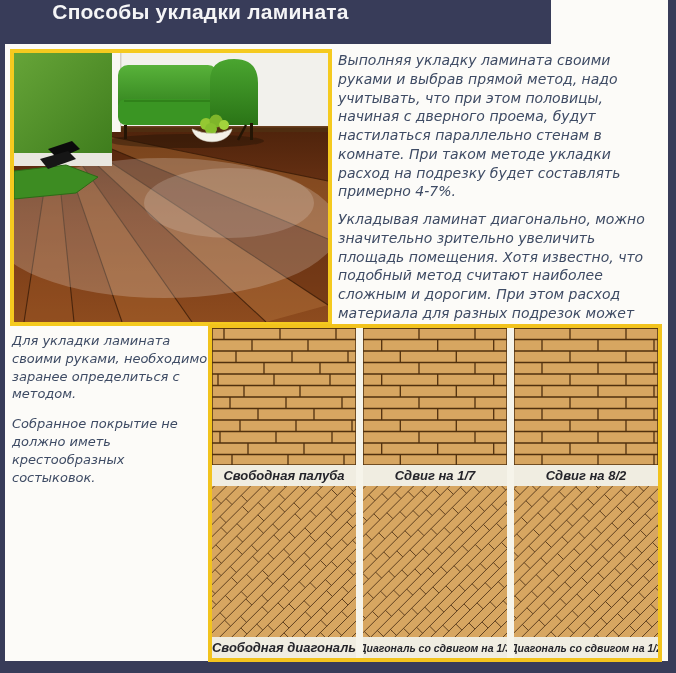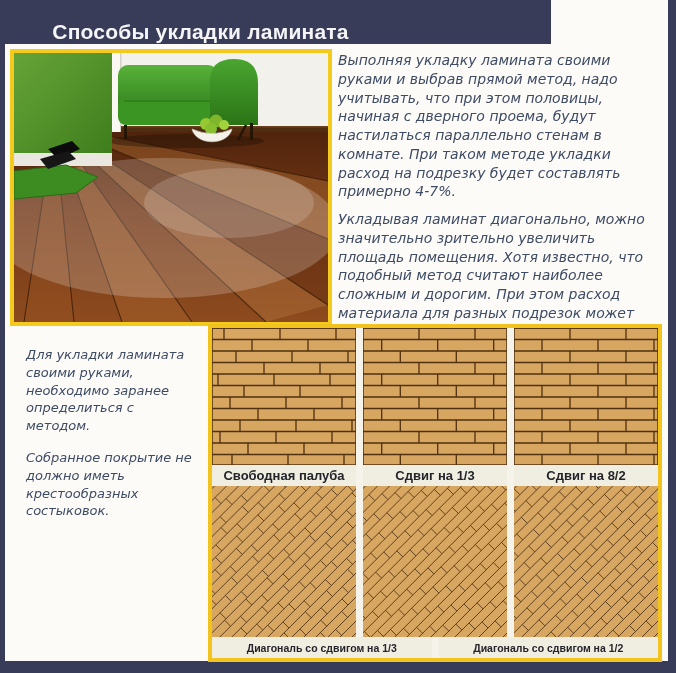--- a/index.html
+++ b/index.html
@@ -7,21 +7,21 @@
     position:relative; width:676px; height:673px; overflow:hidden;
     background:#383c59;
     font-family:"DejaVu Sans","Liberation Sans",sans-serif;
   }
   .content{
     position:absolute; left:5px; top:0; width:663px; height:661px;
     background:#fcfbf8;
   }
   .header-bar{
     position:absolute; left:0; top:0; width:551px; height:44px;
-    background:#383c59; display:flex; align-items:flex-end; justify-content:center;
+    background:#383c59; display:flex; align-items:flex-start; justify-content:center;
     z-index:3;
   }
   .header-bar h1{
     margin:0; padding:0 150px 0 0; color:#f5f5f7; font-size:21px; font-weight:700;
     font-family:"Liberation Sans","DejaVu Sans",sans-serif; letter-spacing:0.2px;
   }
   .photo-frame{
     position:absolute; left:10px; top:49px; width:322px; height:277px;
     border:4px solid #f5ca1f; box-sizing:border-box; background:#f2f1ec; z-index:2;
   }
@@ -29,37 +29,37 @@
   .intro-text{
     position:absolute; left:338px; top:51px; width:328px; z-index:2;
     font-style:italic; color:#3e4b64; font-size:14px; line-height:1.34;
   }
   .intro-text p{margin:0;}
   .intro-text p + p{margin-top:9px;}
   .side-text{
     position:absolute; left:12px; top:332px; width:198px; z-index:2;
     font-style:italic; color:#3e4b64; font-size:13px; line-height:1.37;
   }
-  .side-text p{margin:14px;}
+  .side-text p{margin:0;}
   .side-text p + p{margin-top:12px;}
   .diagram-box{
     position:absolute; left:208px; top:324px; width:454px; height:338px;
     border:4px solid #f2c31d; box-sizing:border-box; background:#f6f4ea; z-index:2;
     display:flex; flex-direction:column;
   }
   .tiles-row{display:flex; gap:7px;}
   .tiles-row .pattern{width:144px; height:100%; overflow:hidden;}
   .row-deck{height:137px;}
   .row-diag{height:151px;}
   .captions-row{
     display:flex; gap:7px; height:21px;
   }
   .captions-row .caption{
     flex:1; background:#f0ede1; display:flex; align-items:center; justify-content:center;
-    font-weight:700; color:#24242a;
+    font-style:italic; font-weight:700; color:#24242a;
     font-family:"Liberation Sans","DejaVu Sans",sans-serif;
     font-size:13px; white-space:nowrap; overflow:hidden;
   }
   .captions-row .caption.small{font-size:10.5px;}
 </style>
 </head>
 <body>
 
 <div class="canvas">
   <div class="content"></div>
@@ -168,21 +168,21 @@
             <rect width="144" height="137" fill="#d7a661" stroke="#50300e" stroke-width="1.5"></rect>
             <path d="M0 0.0H144M0 11.5H144M0 23.0H144M0 34.5H144M0 46.0H144M0 57.5H144M0 69.0H144M0 80.5H144M0 92.0H144M0 103.5H144M0 115.0H144M0 126.5H144M0 138.0H144M56.0 0.0v11.5M112.0 0.0v11.5M18.7 11.5v11.5M74.7 11.5v11.5M130.7 11.5v11.5M37.3 23.0v11.5M93.3 23.0v11.5M56.0 34.5v11.5M112.0 34.5v11.5M18.7 46.0v11.5M74.7 46.0v11.5M130.7 46.0v11.5M37.3 57.5v11.5M93.3 57.5v11.5M56.0 69.0v11.5M112.0 69.0v11.5M18.7 80.5v11.5M74.7 80.5v11.5M130.7 80.5v11.5M37.3 92.0v11.5M93.3 92.0v11.5M56.0 103.5v11.5M112.0 103.5v11.5M18.7 115.0v11.5M74.7 115.0v11.5M130.7 115.0v11.5M37.3 126.5v11.5M93.3 126.5v11.5" stroke="#50300e" stroke-width="1.3" fill="none"></path>
           </svg></div>
       <div class="pattern"><svg width="144" height="137" viewBox="0 0 144 137">
             <rect width="144" height="137" fill="#d7a661" stroke="#50300e" stroke-width="1.5"></rect>
             <path d="M0 0.0H144M0 11.5H144M0 23.0H144M0 34.5H144M0 46.0H144M0 57.5H144M0 69.0H144M0 80.5H144M0 92.0H144M0 103.5H144M0 115.0H144M0 126.5H144M0 138.0H144M56.0 0.0v11.5M112.0 0.0v11.5M28.0 11.5v11.5M84.0 11.5v11.5M140.0 11.5v11.5M56.0 23.0v11.5M112.0 23.0v11.5M28.0 34.5v11.5M84.0 34.5v11.5M140.0 34.5v11.5M56.0 46.0v11.5M112.0 46.0v11.5M28.0 57.5v11.5M84.0 57.5v11.5M140.0 57.5v11.5M56.0 69.0v11.5M112.0 69.0v11.5M28.0 80.5v11.5M84.0 80.5v11.5M140.0 80.5v11.5M56.0 92.0v11.5M112.0 92.0v11.5M28.0 103.5v11.5M84.0 103.5v11.5M140.0 103.5v11.5M56.0 115.0v11.5M112.0 115.0v11.5M28.0 126.5v11.5M84.0 126.5v11.5M140.0 126.5v11.5" stroke="#50300e" stroke-width="1.3" fill="none"></path>
           </svg></div>
     </div>
     <div class="captions-row">
       <div class="caption">Свободная палуба</div>
-      <div class="caption">Сдвиг на 1/3</div>
+      <div class="caption">Сдвиг на 1/7</div>
       <div class="caption">Сдвиг на 8/2</div>
     </div>
     <div class="tiles-row row-diag">
       <div class="pattern"><svg width="144" height="151" viewBox="0 0 144 151">
             <rect width="144" height="151" fill="#d7a661"></rect>
             <g transform="translate(72 75.5) rotate(-45) translate(-119.5 -119.5)">
               <path d="M0 0.0H239M0 8.5H239M0 17.0H239M0 25.5H239M0 34.0H239M0 42.5H239M0 51.0H239M0 59.5H239M0 68.0H239M0 76.5H239M0 85.0H239M0 93.5H239M0 102.0H239M0 110.5H239M0 119.0H239M0 127.5H239M0 136.0H239M0 144.5H239M0 153.0H239M0 161.5H239M0 170.0H239M0 178.5H239M0 187.0H239M0 195.5H239M0 204.0H239M0 212.5H239M0 221.0H239M0 229.5H239M0 238.0H239M0 246.5H239M6.0 0.0v8.5M36.0 0.0v8.5M66.0 0.0v8.5M96.0 0.0v8.5M126.0 0.0v8.5M156.0 0.0v8.5M186.0 0.0v8.5M216.0 0.0v8.5M20.0 8.5v8.5M50.0 8.5v8.5M80.0 8.5v8.5M110.0 8.5v8.5M140.0 8.5v8.5M170.0 8.5v8.5M200.0 8.5v8.5M230.0 8.5v8.5M12.0 17.0v8.5M42.0 17.0v8.5M72.0 17.0v8.5M102.0 17.0v8.5M132.0 17.0v8.5M162.0 17.0v8.5M192.0 17.0v8.5M222.0 17.0v8.5M26.0 25.5v8.5M56.0 25.5v8.5M86.0 25.5v8.5M116.0 25.5v8.5M146.0 25.5v8.5M176.0 25.5v8.5M206.0 25.5v8.5M236.0 25.5v8.5M3.0 34.0v8.5M33.0 34.0v8.5M63.0 34.0v8.5M93.0 34.0v8.5M123.0 34.0v8.5M153.0 34.0v8.5M183.0 34.0v8.5M213.0 34.0v8.5M16.0 42.5v8.5M46.0 42.5v8.5M76.0 42.5v8.5M106.0 42.5v8.5M136.0 42.5v8.5M166.0 42.5v8.5M196.0 42.5v8.5M226.0 42.5v8.5M9.0 51.0v8.5M39.0 51.0v8.5M69.0 51.0v8.5M99.0 51.0v8.5M129.0 51.0v8.5M159.0 51.0v8.5M189.0 51.0v8.5M219.0 51.0v8.5M23.0 59.5v8.5M53.0 59.5v8.5M83.0 59.5v8.5M113.0 59.5v8.5M143.0 59.5v8.5M173.0 59.5v8.5M203.0 59.5v8.5M233.0 59.5v8.5M14.0 68.0v8.5M44.0 68.0v8.5M74.0 68.0v8.5M104.0 68.0v8.5M134.0 68.0v8.5M164.0 68.0v8.5M194.0 68.0v8.5M224.0 68.0v8.5M5.0 76.5v8.5M35.0 76.5v8.5M65.0 76.5v8.5M95.0 76.5v8.5M125.0 76.5v8.5M155.0 76.5v8.5M185.0 76.5v8.5M215.0 76.5v8.5M18.0 85.0v8.5M48.0 85.0v8.5M78.0 85.0v8.5M108.0 85.0v8.5M138.0 85.0v8.5M168.0 85.0v8.5M198.0 85.0v8.5M228.0 85.0v8.5M11.0 93.5v8.5M41.0 93.5v8.5M71.0 93.5v8.5M101.0 93.5v8.5M131.0 93.5v8.5M161.0 93.5v8.5M191.0 93.5v8.5M221.0 93.5v8.5M24.0 102.0v8.5M54.0 102.0v8.5M84.0 102.0v8.5M114.0 102.0v8.5M144.0 102.0v8.5M174.0 102.0v8.5M204.0 102.0v8.5M234.0 102.0v8.5M8.0 110.5v8.5M38.0 110.5v8.5M68.0 110.5v8.5M98.0 110.5v8.5M128.0 110.5v8.5M158.0 110.5v8.5M188.0 110.5v8.5M218.0 110.5v8.5M6.0 119.0v8.5M36.0 119.0v8.5M66.0 119.0v8.5M96.0 119.0v8.5M126.0 119.0v8.5M156.0 119.0v8.5M186.0 119.0v8.5M216.0 119.0v8.5M20.0 127.5v8.5M50.0 127.5v8.5M80.0 127.5v8.5M110.0 127.5v8.5M140.0 127.5v8.5M170.0 127.5v8.5M200.0 127.5v8.5M230.0 127.5v8.5M12.0 136.0v8.5M42.0 136.0v8.5M72.0 136.0v8.5M102.0 136.0v8.5M132.0 136.0v8.5M162.0 136.0v8.5M192.0 136.0v8.5M222.0 136.0v8.5M26.0 144.5v8.5M56.0 144.5v8.5M86.0 144.5v8.5M116.0 144.5v8.5M146.0 144.5v8.5M176.0 144.5v8.5M206.0 144.5v8.5M236.0 144.5v8.5M3.0 153.0v8.5M33.0 153.0v8.5M63.0 153.0v8.5M93.0 153.0v8.5M123.0 153.0v8.5M153.0 153.0v8.5M183.0 153.0v8.5M213.0 153.0v8.5M16.0 161.5v8.5M46.0 161.5v8.5M76.0 161.5v8.5M106.0 161.5v8.5M136.0 161.5v8.5M166.0 161.5v8.5M196.0 161.5v8.5M226.0 161.5v8.5M9.0 170.0v8.5M39.0 170.0v8.5M69.0 170.0v8.5M99.0 170.0v8.5M129.0 170.0v8.5M159.0 170.0v8.5M189.0 170.0v8.5M219.0 170.0v8.5M23.0 178.5v8.5M53.0 178.5v8.5M83.0 178.5v8.5M113.0 178.5v8.5M143.0 178.5v8.5M173.0 178.5v8.5M203.0 178.5v8.5M233.0 178.5v8.5M14.0 187.0v8.5M44.0 187.0v8.5M74.0 187.0v8.5M104.0 187.0v8.5M134.0 187.0v8.5M164.0 187.0v8.5M194.0 187.0v8.5M224.0 187.0v8.5M5.0 195.5v8.5M35.0 195.5v8.5M65.0 195.5v8.5M95.0 195.5v8.5M125.0 195.5v8.5M155.0 195.5v8.5M185.0 195.5v8.5M215.0 195.5v8.5M18.0 204.0v8.5M48.0 204.0v8.5M78.0 204.0v8.5M108.0 204.0v8.5M138.0 204.0v8.5M168.0 204.0v8.5M198.0 204.0v8.5M228.0 204.0v8.5M11.0 212.5v8.5M41.0 212.5v8.5M71.0 212.5v8.5M101.0 212.5v8.5M131.0 212.5v8.5M161.0 212.5v8.5M191.0 212.5v8.5M221.0 212.5v8.5M24.0 221.0v8.5M54.0 221.0v8.5M84.0 221.0v8.5M114.0 221.0v8.5M144.0 221.0v8.5M174.0 221.0v8.5M204.0 221.0v8.5M234.0 221.0v8.5M8.0 229.5v8.5M38.0 229.5v8.5M68.0 229.5v8.5M98.0 229.5v8.5M128.0 229.5v8.5M158.0 229.5v8.5M188.0 229.5v8.5M218.0 229.5v8.5M6.0 238.0v8.5M36.0 238.0v8.5M66.0 238.0v8.5M96.0 238.0v8.5M126.0 238.0v8.5M156.0 238.0v8.5M186.0 238.0v8.5M216.0 238.0v8.5" stroke="#5a3c1c" stroke-width="0.9" fill="none"></path>
             </g>
           </svg></div>
       <div class="pattern"><svg width="144" height="151" viewBox="0 0 144 151">
@@ -192,17 +192,18 @@
             </g>
           </svg></div>
       <div class="pattern"><svg width="144" height="151" viewBox="0 0 144 151">
             <rect width="144" height="151" fill="#d7a661"></rect>
             <g transform="translate(72 75.5) rotate(-45) translate(-119.5 -119.5)">
               <path d="M0 0.0H239M0 8.5H239M0 17.0H239M0 25.5H239M0 34.0H239M0 42.5H239M0 51.0H239M0 59.5H239M0 68.0H239M0 76.5H239M0 85.0H239M0 93.5H239M0 102.0H239M0 110.5H239M0 119.0H239M0 127.5H239M0 136.0H239M0 144.5H239M0 153.0H239M0 161.5H239M0 170.0H239M0 178.5H239M0 187.0H239M0 195.5H239M0 204.0H239M0 212.5H239M0 221.0H239M0 229.5H239M0 238.0H239M0 246.5H239M30.0 0.0v8.5M60.0 0.0v8.5M90.0 0.0v8.5M120.0 0.0v8.5M150.0 0.0v8.5M180.0 0.0v8.5M210.0 0.0v8.5M15.0 8.5v8.5M45.0 8.5v8.5M75.0 8.5v8.5M105.0 8.5v8.5M135.0 8.5v8.5M165.0 8.5v8.5M195.0 8.5v8.5M225.0 8.5v8.5M30.0 17.0v8.5M60.0 17.0v8.5M90.0 17.0v8.5M120.0 17.0v8.5M150.0 17.0v8.5M180.0 17.0v8.5M210.0 17.0v8.5M15.0 25.5v8.5M45.0 25.5v8.5M75.0 25.5v8.5M105.0 25.5v8.5M135.0 25.5v8.5M165.0 25.5v8.5M195.0 25.5v8.5M225.0 25.5v8.5M30.0 34.0v8.5M60.0 34.0v8.5M90.0 34.0v8.5M120.0 34.0v8.5M150.0 34.0v8.5M180.0 34.0v8.5M210.0 34.0v8.5M15.0 42.5v8.5M45.0 42.5v8.5M75.0 42.5v8.5M105.0 42.5v8.5M135.0 42.5v8.5M165.0 42.5v8.5M195.0 42.5v8.5M225.0 42.5v8.5M30.0 51.0v8.5M60.0 51.0v8.5M90.0 51.0v8.5M120.0 51.0v8.5M150.0 51.0v8.5M180.0 51.0v8.5M210.0 51.0v8.5M15.0 59.5v8.5M45.0 59.5v8.5M75.0 59.5v8.5M105.0 59.5v8.5M135.0 59.5v8.5M165.0 59.5v8.5M195.0 59.5v8.5M225.0 59.5v8.5M30.0 68.0v8.5M60.0 68.0v8.5M90.0 68.0v8.5M120.0 68.0v8.5M150.0 68.0v8.5M180.0 68.0v8.5M210.0 68.0v8.5M15.0 76.5v8.5M45.0 76.5v8.5M75.0 76.5v8.5M105.0 76.5v8.5M135.0 76.5v8.5M165.0 76.5v8.5M195.0 76.5v8.5M225.0 76.5v8.5M30.0 85.0v8.5M60.0 85.0v8.5M90.0 85.0v8.5M120.0 85.0v8.5M150.0 85.0v8.5M180.0 85.0v8.5M210.0 85.0v8.5M15.0 93.5v8.5M45.0 93.5v8.5M75.0 93.5v8.5M105.0 93.5v8.5M135.0 93.5v8.5M165.0 93.5v8.5M195.0 93.5v8.5M225.0 93.5v8.5M30.0 102.0v8.5M60.0 102.0v8.5M90.0 102.0v8.5M120.0 102.0v8.5M150.0 102.0v8.5M180.0 102.0v8.5M210.0 102.0v8.5M15.0 110.5v8.5M45.0 110.5v8.5M75.0 110.5v8.5M105.0 110.5v8.5M135.0 110.5v8.5M165.0 110.5v8.5M195.0 110.5v8.5M225.0 110.5v8.5M30.0 119.0v8.5M60.0 119.0v8.5M90.0 119.0v8.5M120.0 119.0v8.5M150.0 119.0v8.5M180.0 119.0v8.5M210.0 119.0v8.5M15.0 127.5v8.5M45.0 127.5v8.5M75.0 127.5v8.5M105.0 127.5v8.5M135.0 127.5v8.5M165.0 127.5v8.5M195.0 127.5v8.5M225.0 127.5v8.5M30.0 136.0v8.5M60.0 136.0v8.5M90.0 136.0v8.5M120.0 136.0v8.5M150.0 136.0v8.5M180.0 136.0v8.5M210.0 136.0v8.5M15.0 144.5v8.5M45.0 144.5v8.5M75.0 144.5v8.5M105.0 144.5v8.5M135.0 144.5v8.5M165.0 144.5v8.5M195.0 144.5v8.5M225.0 144.5v8.5M30.0 153.0v8.5M60.0 153.0v8.5M90.0 153.0v8.5M120.0 153.0v8.5M150.0 153.0v8.5M180.0 153.0v8.5M210.0 153.0v8.5M15.0 161.5v8.5M45.0 161.5v8.5M75.0 161.5v8.5M105.0 161.5v8.5M135.0 161.5v8.5M165.0 161.5v8.5M195.0 161.5v8.5M225.0 161.5v8.5M30.0 170.0v8.5M60.0 170.0v8.5M90.0 170.0v8.5M120.0 170.0v8.5M150.0 170.0v8.5M180.0 170.0v8.5M210.0 170.0v8.5M15.0 178.5v8.5M45.0 178.5v8.5M75.0 178.5v8.5M105.0 178.5v8.5M135.0 178.5v8.5M165.0 178.5v8.5M195.0 178.5v8.5M225.0 178.5v8.5M30.0 187.0v8.5M60.0 187.0v8.5M90.0 187.0v8.5M120.0 187.0v8.5M150.0 187.0v8.5M180.0 187.0v8.5M210.0 187.0v8.5M15.0 195.5v8.5M45.0 195.5v8.5M75.0 195.5v8.5M105.0 195.5v8.5M135.0 195.5v8.5M165.0 195.5v8.5M195.0 195.5v8.5M225.0 195.5v8.5M30.0 204.0v8.5M60.0 204.0v8.5M90.0 204.0v8.5M120.0 204.0v8.5M150.0 204.0v8.5M180.0 204.0v8.5M210.0 204.0v8.5M15.0 212.5v8.5M45.0 212.5v8.5M75.0 212.5v8.5M105.0 212.5v8.5M135.0 212.5v8.5M165.0 212.5v8.5M195.0 212.5v8.5M225.0 212.5v8.5M30.0 221.0v8.5M60.0 221.0v8.5M90.0 221.0v8.5M120.0 221.0v8.5M150.0 221.0v8.5M180.0 221.0v8.5M210.0 221.0v8.5M15.0 229.5v8.5M45.0 229.5v8.5M75.0 229.5v8.5M105.0 229.5v8.5M135.0 229.5v8.5M165.0 229.5v8.5M195.0 229.5v8.5M225.0 229.5v8.5M30.0 238.0v8.5M60.0 238.0v8.5M90.0 238.0v8.5M120.0 238.0v8.5M150.0 238.0v8.5M180.0 238.0v8.5M210.0 238.0v8.5" stroke="#5a3c1c" stroke-width="0.9" fill="none"></path>
             </g>
           </svg></div>
     </div>
     <div class="captions-row">
+      <div class="caption">Свободная диагональ</div>
       <div class="caption small">Диагональ со сдвигом на 1/3</div>
       <div class="caption small">Диагональ со сдвигом на 1/2</div>
     </div>
   </div>
 </div>
 
 </body></html>

